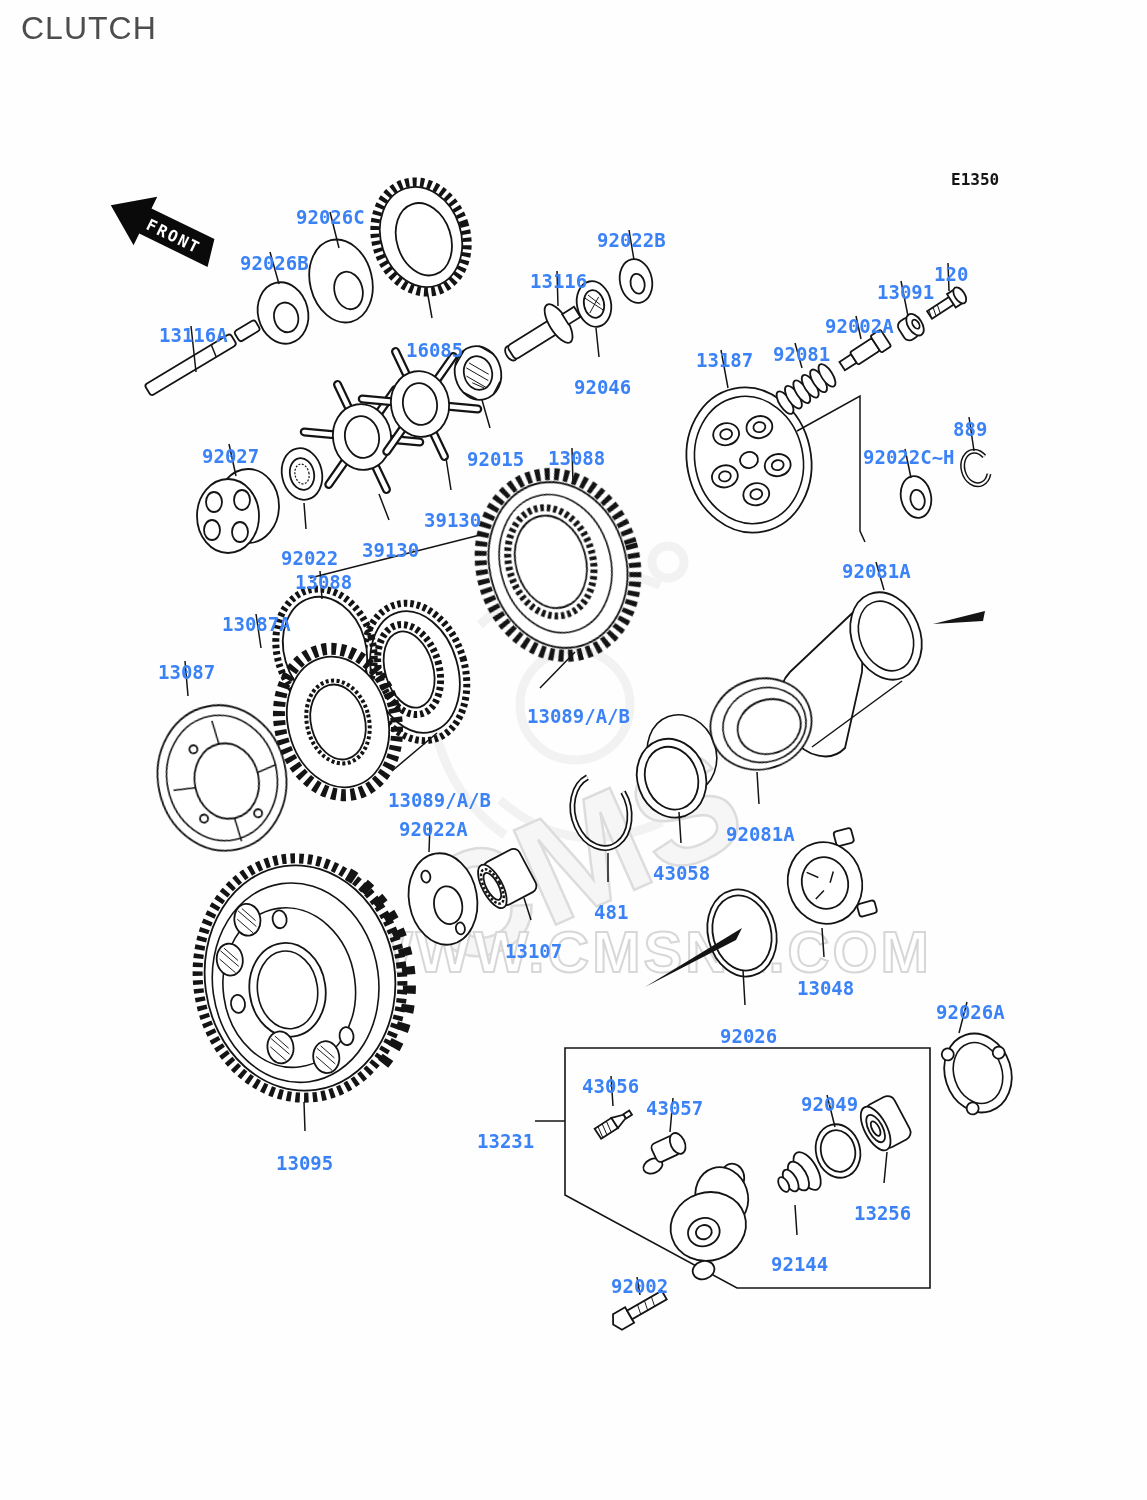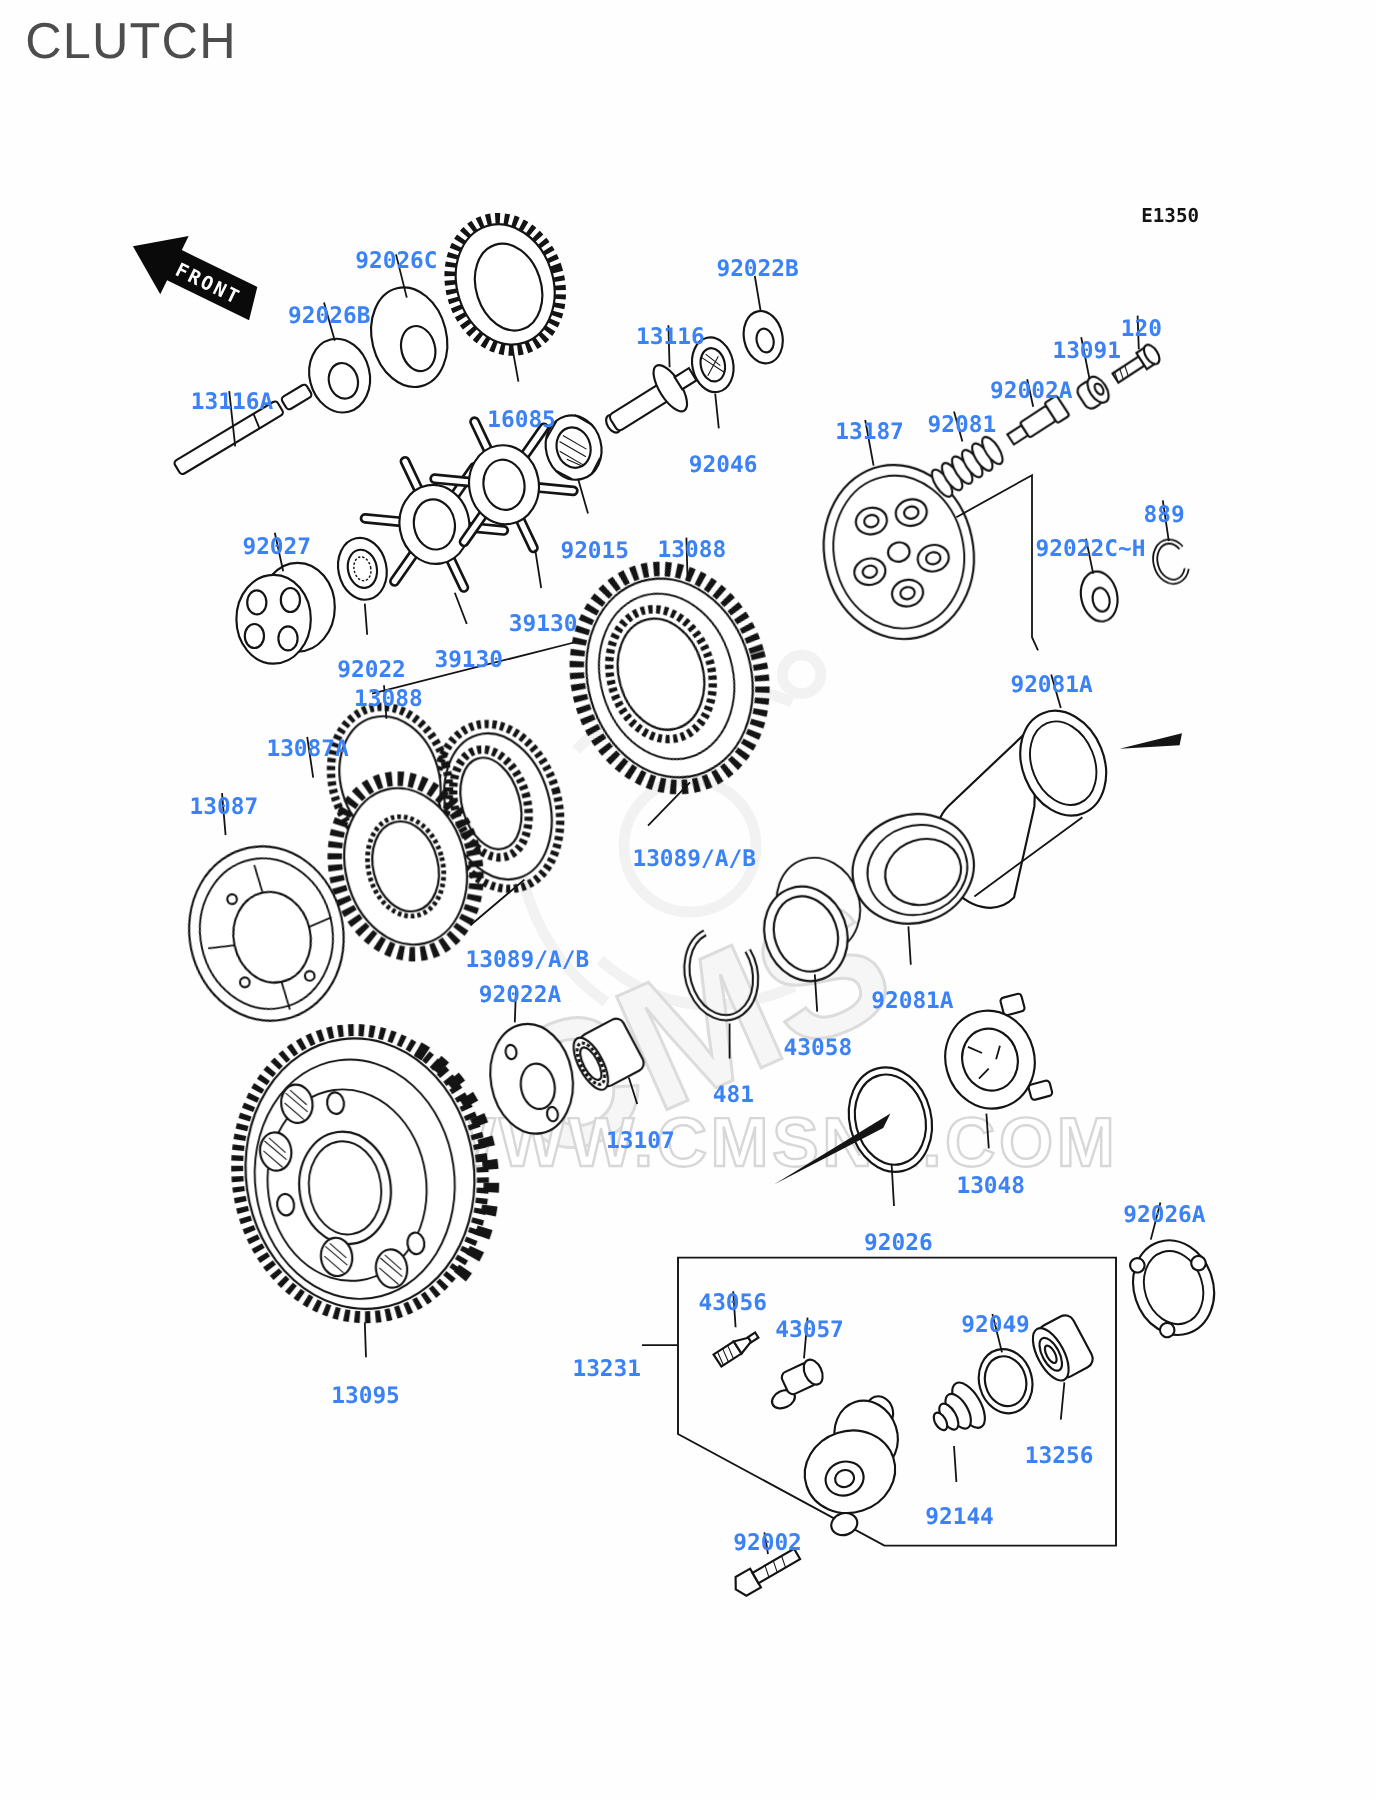--- a/index.html
+++ b/index.html
@@ -1,18 +1,18 @@
 <!DOCTYPE html>
 <html><head>
 <meta charset="utf-8">
 <style>
   html,body{margin:0;padding:0;background:#ffffff;}
   #page{position:relative;width:1147px;height:1500px;background:#fefefe;overflow:hidden;
         font-family:"Liberation Sans",sans-serif;}
-  #page-title{position:absolute;left:21px;top:10px;font-size:42px;color:#4d4d4d;
+  #page-title{position:absolute;left:21px;top:10px;font-size:32px;color:#4d4d4d;
         letter-spacing:1px;font-family:"Liberation Sans",sans-serif;}
   #diagram-code{position:absolute;left:951px;top:170px;font:bold 16px "DejaVu Sans Mono",monospace;color:#141414;text-align:right;}
   #svg-layer{position:absolute;left:0;top:0;width:1147px;height:1500px;}
   .part-label{position:absolute;font:bold 19px "DejaVu Sans Mono",monospace;color:#3b82f6;
         white-space:nowrap;cursor:pointer;line-height:1;margin-top:20px;}
   #footer-banner{position:absolute;left:0;top:1446px;width:1147px;text-align:center;
         font-size:43px;color:#cc1111;font-family:"Liberation Sans",sans-serif;}
   
   .pt{fill:#fff;stroke:#141414;stroke-width:1.8;}
   .pt2{fill:none;stroke:#141414;stroke-width:1.6;}
@@ -370,21 +370,21 @@
     <polygon points="933,624 985,611 983,621" fill="#141414"></polygon>
     <polygon points="645,987 742,928 736,940" fill="#141414"></polygon>
   </svg>
 
   <div style="position:absolute;left:0;top:0;width:100%;height:100%;">
       <div class="part-label" style="left: 296px; top: 188px;">92026C</div>
       <div class="part-label" style="left: 240px; top: 234px;">92026B</div>
       <div class="part-label" style="left: 159px; top: 306px;">13116A</div>
       <div class="part-label" style="left: 406px; top: 321px;">16085</div>
       <div class="part-label" style="left: 530px; top: 252px;">13116</div>
-      <div class="part-label" style="left: 597px; top: 195px; text-align: right;">92022B</div>
+      <div class="part-label" style="left: 597px; top: 211px; text-align: right;">92022B</div>
       <div class="part-label" style="left: 574px; top: 358px;">92046</div>
       <div class="part-label" style="left: 467px; top: 430px;">92015</div>
       <div class="part-label" style="left: 548px; top: 429px;">13088</div>
       <div class="part-label" style="left: 696px; top: 331px;">13187</div>
       <div class="part-label" style="left: 773px; top: 325px;">92081</div>
       <div class="part-label" style="left: 825px; top: 297px;">92002A</div>
       <div class="part-label" style="left: 877px; top: 263px;">13091</div>
       <div class="part-label" style="left: 934px; top: 245px;">120</div>
       <div class="part-label" style="left: 953px; top: 400px;">889</div>
       <div class="part-label" style="left: 863px; top: 428px;">92022C~H</div>

